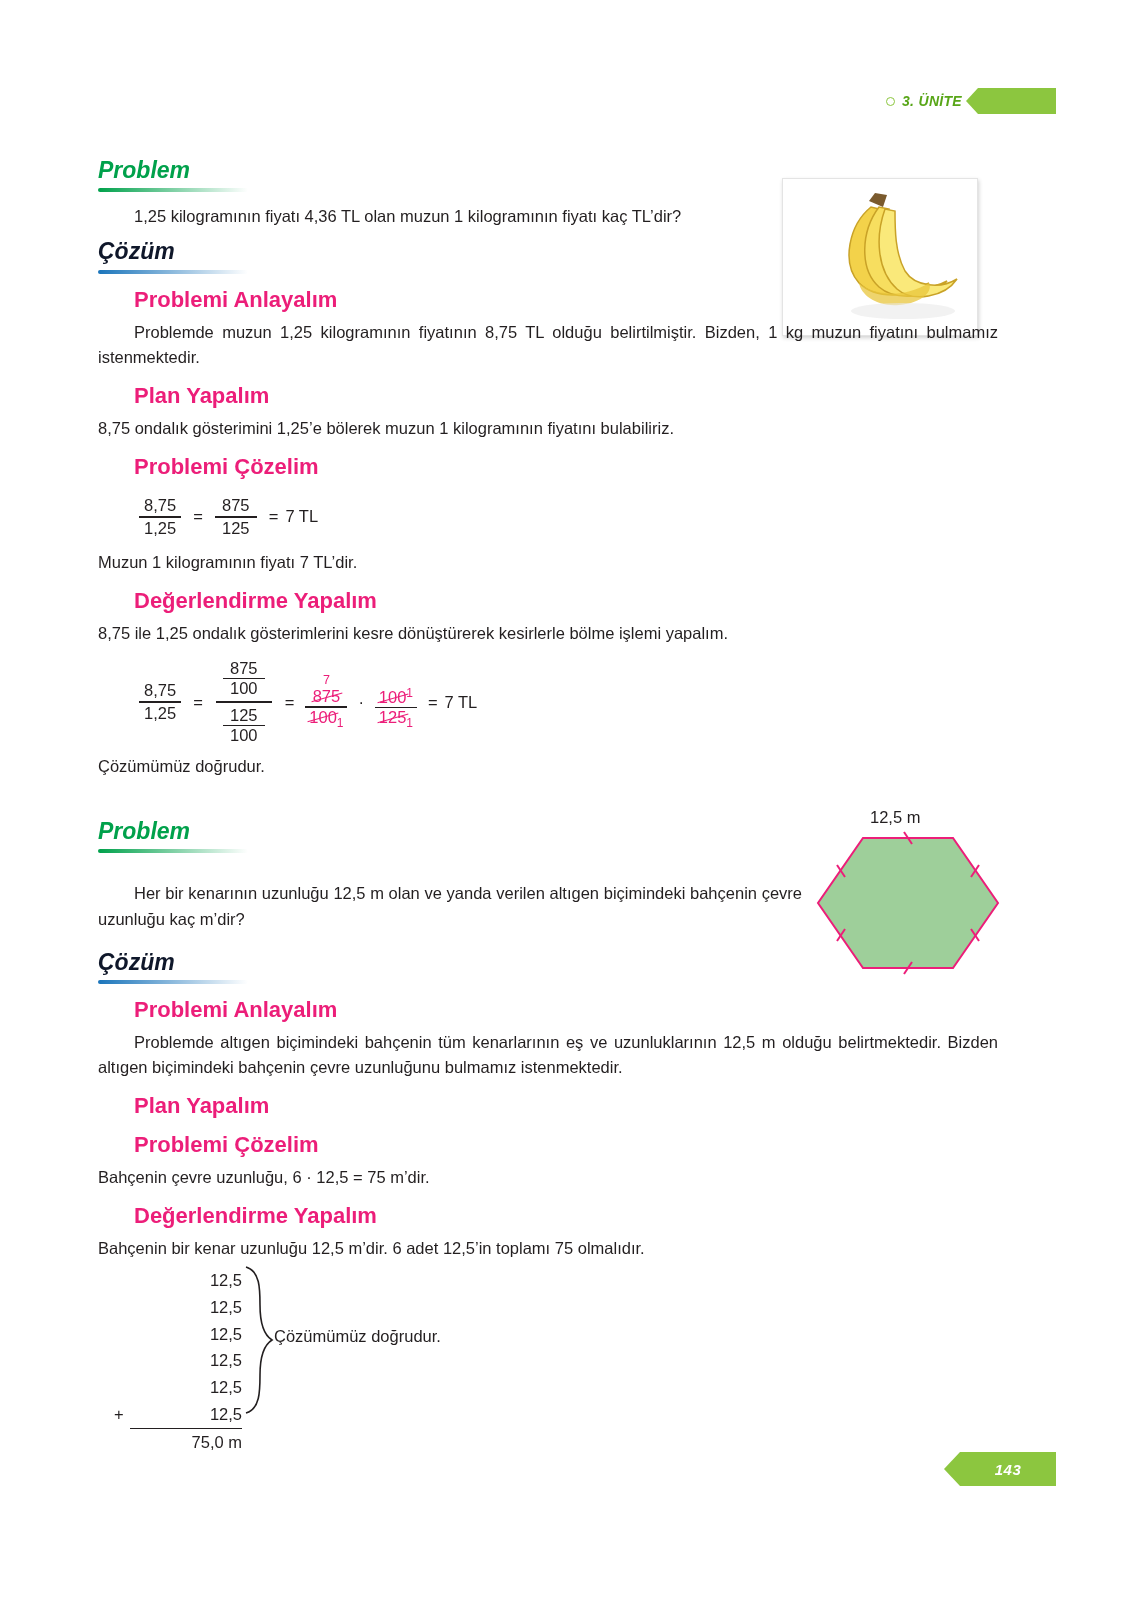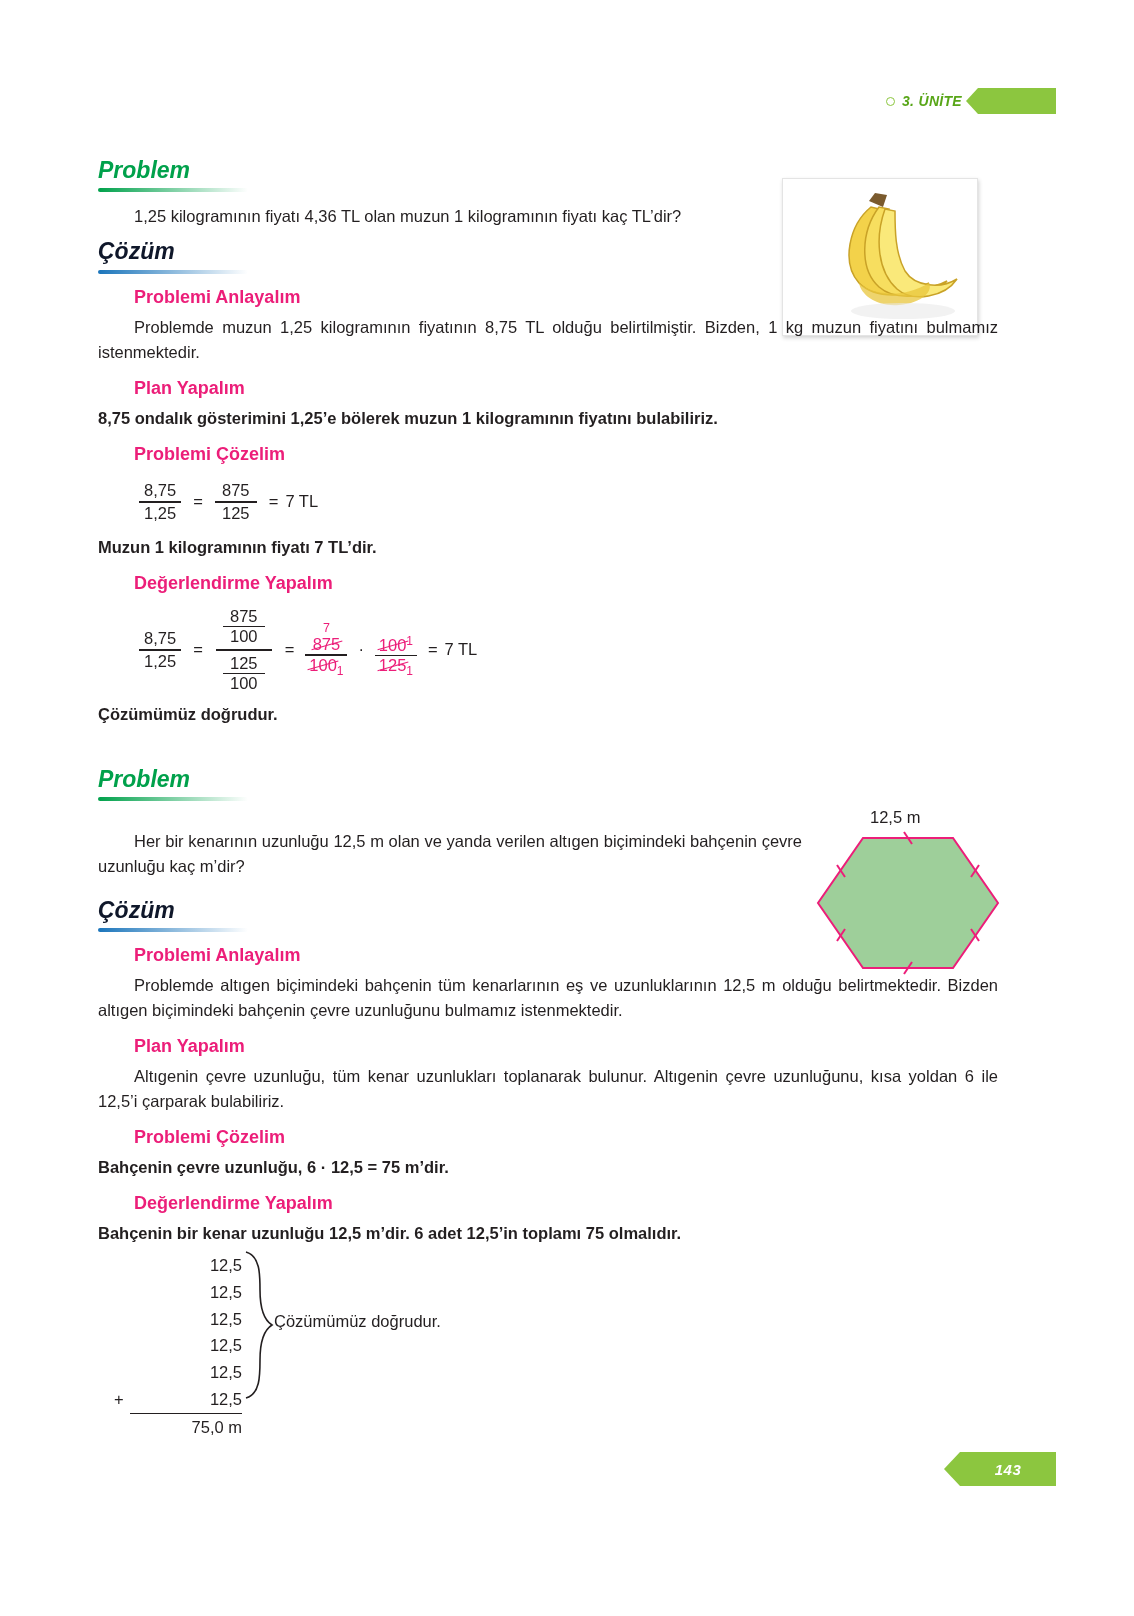--- a/index.html
+++ b/index.html
@@ -74,31 +74,31 @@
     width: 150px;
     border-radius: 2px;
     margin-top: 2px;
   }
   .rule.green { background: linear-gradient(to right, #00a14b, #ffffff); }
   .rule.blue  { background: linear-gradient(to right, #1b75bb, #ffffff); }
 
   .sub {
     color: #ec1e79;
     font-weight: bold;
-    font-size: 18px;
+    font-size: 22px;
     margin: 13px 0 7px 36px;
   }
   p.body {
     font-size: 16.5px;
     line-height: 1.52;
     margin: 0 0 6px 0;
     text-align: justify;
   }
   p.body.indent { text-indent: 36px; }
-  .ml { margin-left: 36px; font-weight: bold; }
+  .ml { margin-left: 36px; }
 
   
   .mathline {
     display: flex;
     align-items: center;
     font-size: 16.5px;
     margin: 10px 0 6px 36px;
     height: 54px;
   }
   .frac {
@@ -351,20 +351,21 @@
       <span class="bar"></span>
       <span class="den">125</span>
     </span>
     <span class="eq">=</span>
     <span>7 TL</span>
   </div>
 
   <p class="body ml">Muzun 1 kilogramının fiyatı 7 TL’dir.</p>
 
   <div class="sub">Değerlendirme Yapalım</div>
+  <p class="body ml">8,75 ile 1,25 ondalık gösterimlerini  kesre dönüştürerek kesirlerle bölme işlemi yapalım.</p>
 
   <div class="mathline2">
     <span class="frac">
       <span class="num">8,75</span>
       <span class="bar"></span>
       <span class="den">1,25</span>
     </span>
     <span class="eq">=</span>
 
     <span class="cfrac">
@@ -418,21 +419,20 @@
 
   <div class="heading-block" style="margin-top:18px">
     <div class="h-cozum">Çözüm</div>
     <div class="rule blue"></div>
   </div>
 
   <div class="sub">Problemi Anlayalım</div>
   <p class="body indent">Problemde altıgen biçimindeki bahçenin tüm kenarlarının eş ve uzunluklarının 12,5 m olduğu belirtmektedir. Bizden altıgen biçimindeki bahçenin çevre uzunluğunu bulmamız istenmektedir.</p>
 
   <div class="sub">Plan Yapalım</div>
-  <p class="body indent">Altıgenin çevre uzunluğu, tüm kenar uzunlukları toplanarak bulunur. Altıgenin çevre uzunluğunu, kısa yoldan 6 ile 12,5’i çarparak bulabiliriz.</p>
 
   <div class="sub">Problemi Çözelim</div>
   <p class="body ml">Bahçenin çevre uzunluğu, 6 · 12,5 = 75 m’dir.</p>
 
   <div class="sub">Değerlendirme Yapalım</div>
   <p class="body ml">Bahçenin bir kenar uzunluğu 12,5 m’dir. 6 adet 12,5’in toplamı 75 olmalıdır.</p>
 
   <div class="addition">
     <div class="col row">12,5</div>
     <div class="col row">12,5</div>

